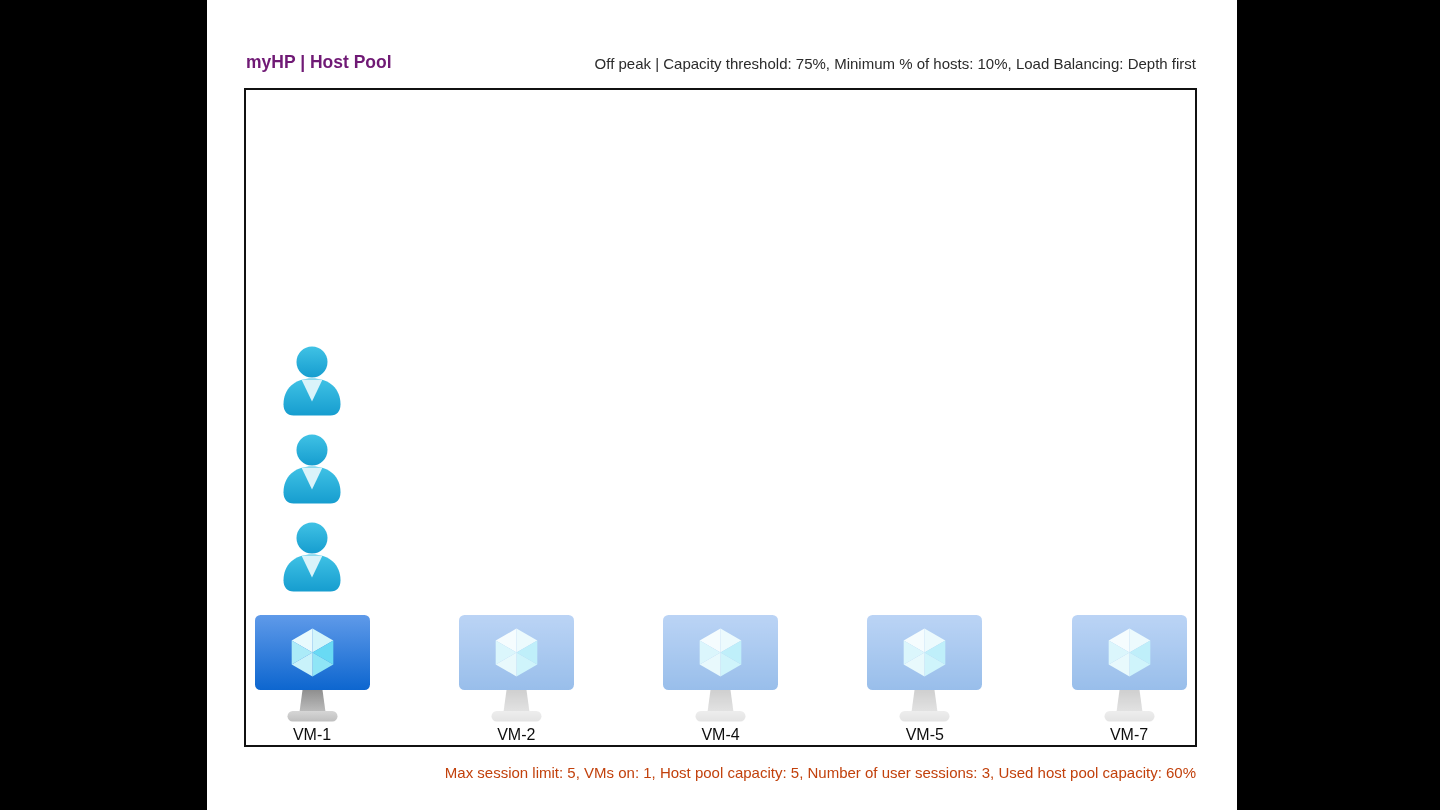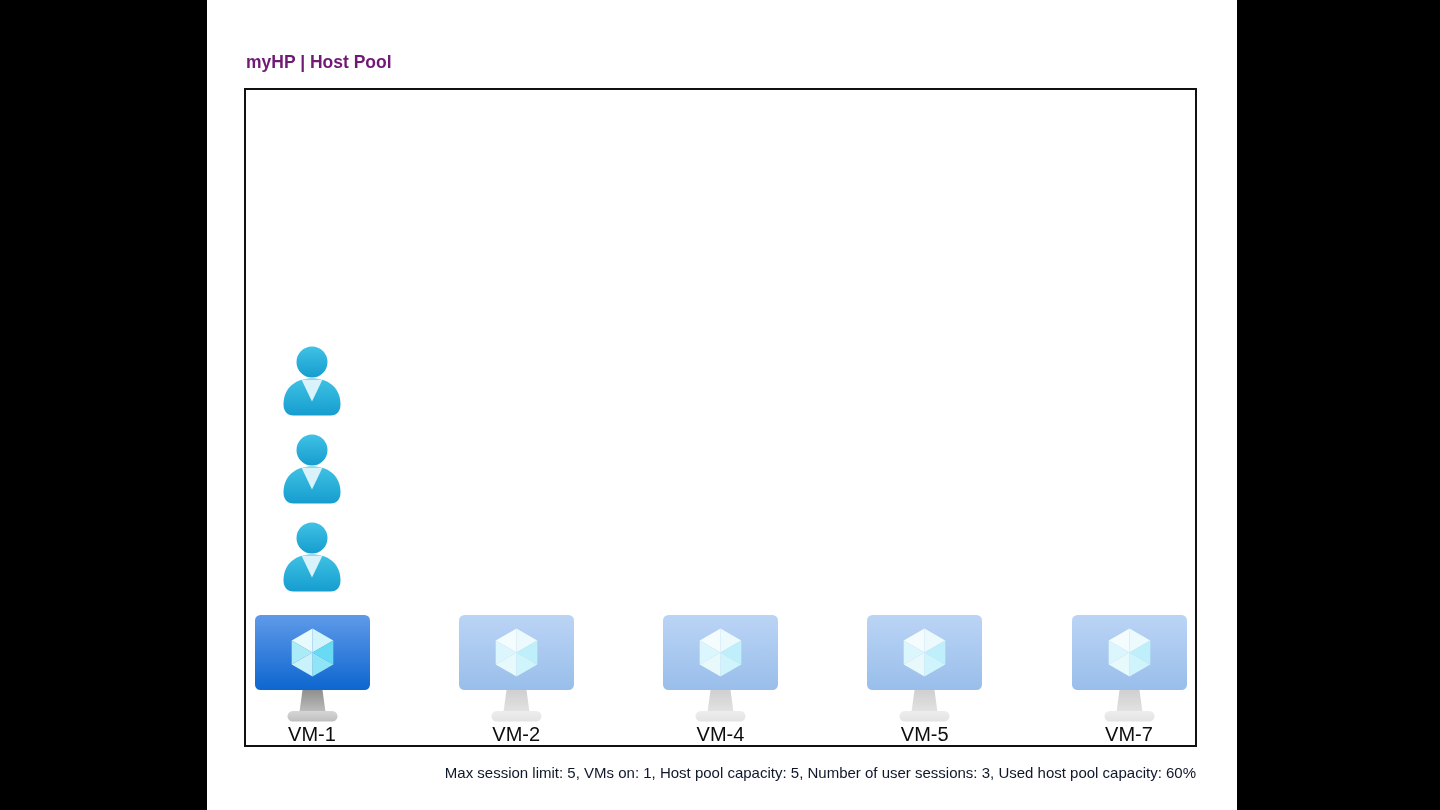--- a/index.html
+++ b/index.html
@@ -79,31 +79,31 @@
   .monitor-icon svg {
     width: 115px;
     height: 107px;
     display: block;
   }
   .vm-off .monitor-icon {
     opacity: 0.42;
   }
   .vm-label {
     margin-top: 3px;
-    font-size: 20px;
+    font-size: 16px;
     line-height: 19px;
     color: #0d0d0d;
     white-space: nowrap;
   }
   .footer {
     position: absolute;
     right: 41px;
     top: 763px;
     font-size: 15px;
-    color: #0f172a;
+    color: #c2410c;
     line-height: 20px;
     white-space: nowrap;
   }
   .defs-holder { position: absolute; width: 0; height: 0; }
 </style>
 </head>
 <body>
 
 <svg class="defs-holder" aria-hidden="true">
   <defs>
@@ -142,20 +142,21 @@
       <path d="M35 33.5 C 17.5 33.5 6.5 43.5 6.5 59.5 C 6.5 66 10 70.5 16.5 70.5 L 53.5 70.5 C 60 70.5 63.5 66 63.5 59.5 C 63.5 43.5 52.5 33.5 35 33.5 Z" fill="url(#g-user)"></path>
       <path d="M24.5 34.5 L 45.5 34.5 L 35 56.5 Z" fill="#daf3fa"></path>
       <circle cx="35" cy="17" r="15.5" fill="url(#g-user)"></circle>
     </symbol>
   </defs>
 </svg>
 
 <div class="stage">
 
   <div class="title">myHP | Host Pool</div>
+  <div class="settings">Off peak | Capacity threshold: 75%, Minimum % of hosts: 10%, Load Balancing: Depth first</div>
 
   <div class="pool-box">
     <div class="vm-row">
 
       <div class="vm-col vm-on">
         <div class="users">
           <span class="user-icon">
             <svg viewBox="0 0 70 72">
                 <use href="#sym-user"></use>
               </svg>

